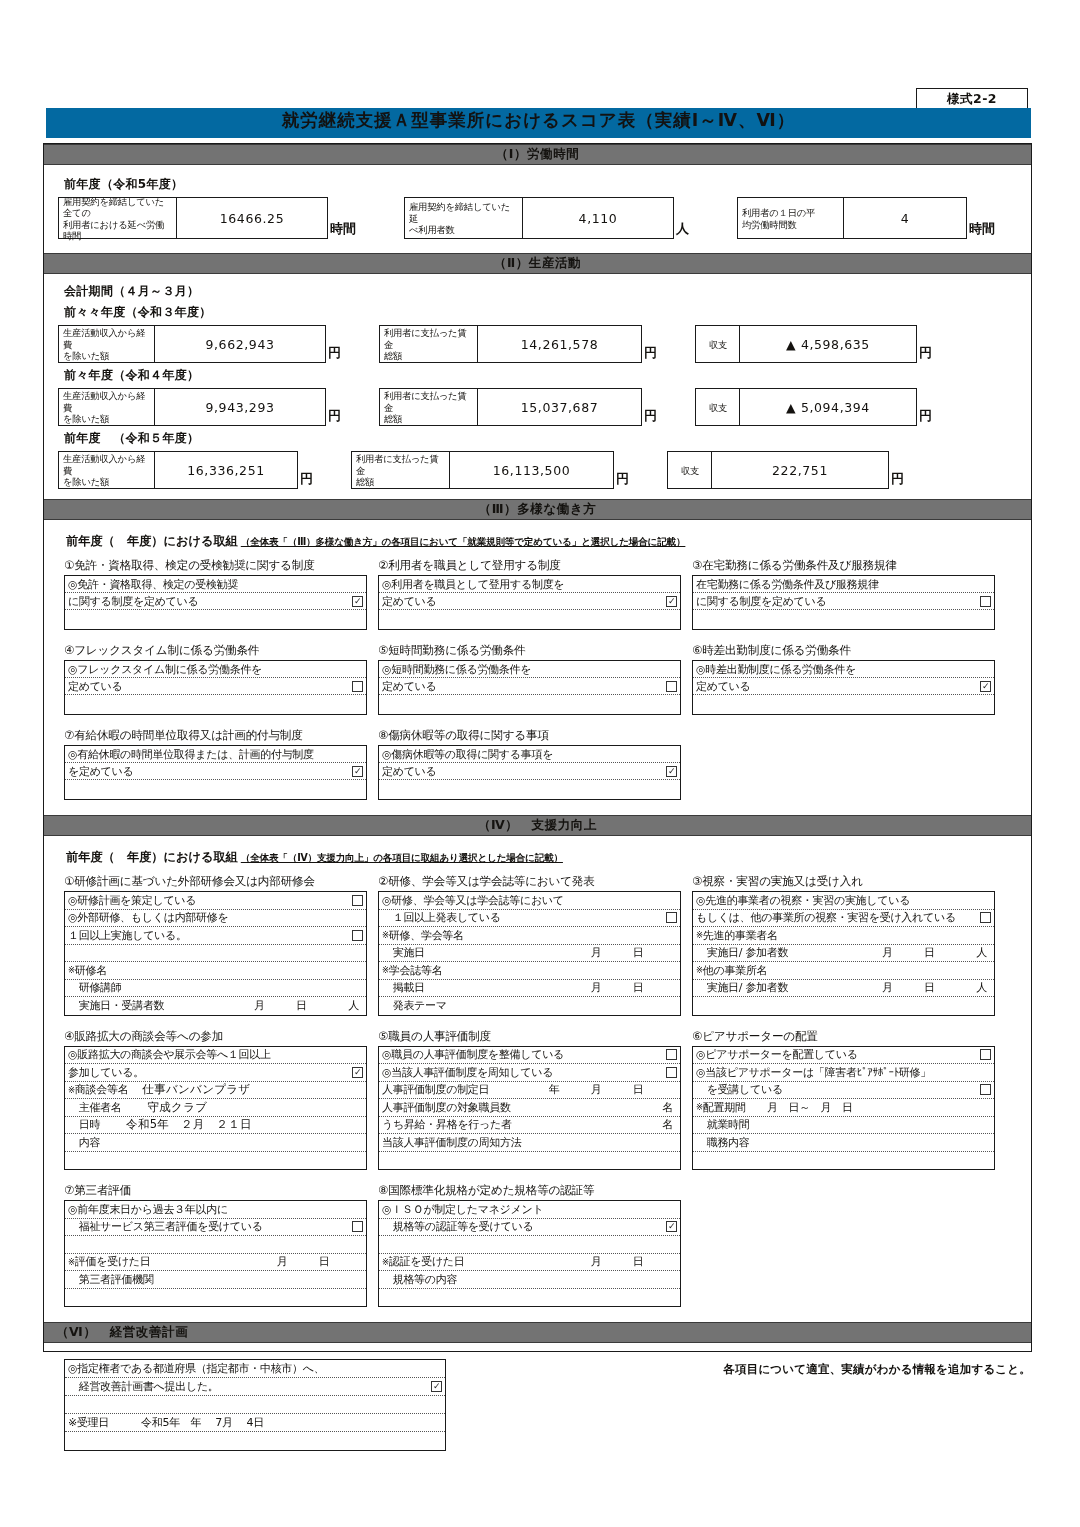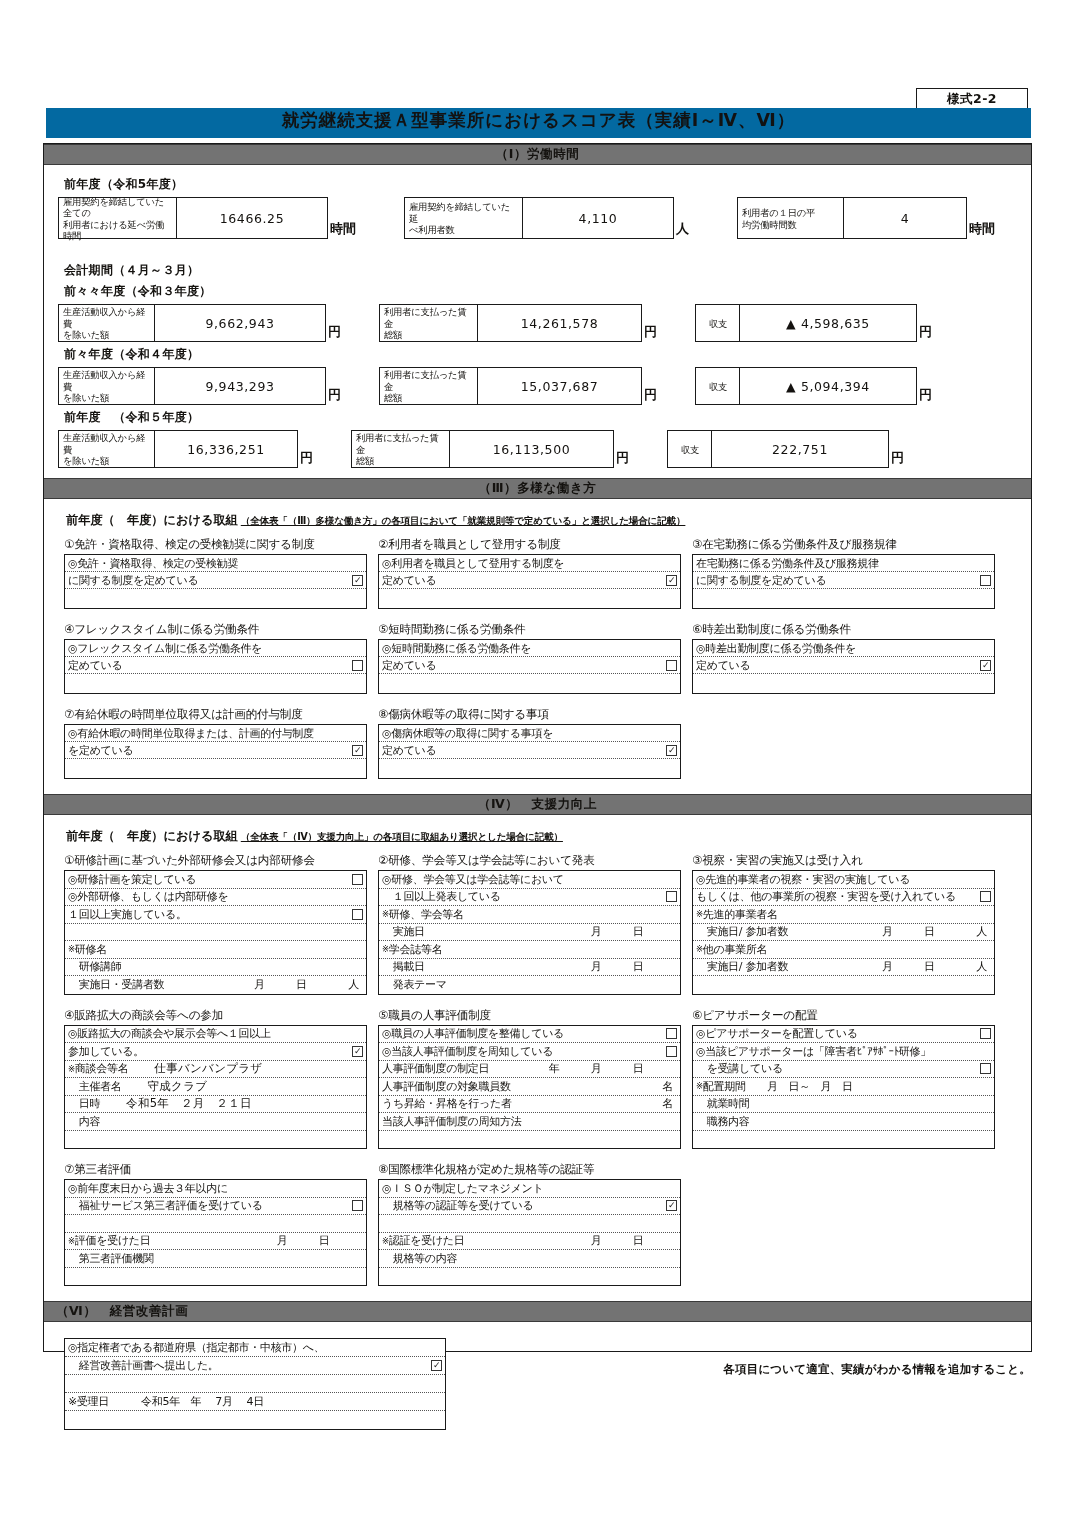--- a/index.html
+++ b/index.html
@@ -128,20 +128,23 @@
         <div style="width:32px;"></div>
         <div class="grp">
           <div class="cap" style="width:106px;height:42px;white-space:pre-line;">利用者の１日の平
 均労働時間数</div>
           <div class="val" style="width:124px;height:42px;">4</div>
           <div class="unit">時間</div>
         </div>
       </div>
     </div>
 
+    <div class="sec-head">
+      <span>（Ⅱ）生産活動</span>
+    </div>
     <div class="sec-body" style="padding-top:5px;padding-bottom:6px;">
       <div class="row-label">会計期間（４月～３月）</div>
 
       <div>
         <div class="row-label" style="margin-top:2px;">前々々年度（令和３年度）</div>
         <div class="numrow">
           <div class="grp">
             <div class="cap" style="width:96px;height:38px;white-space:pre-line;">生産活動収入から経費
 を除いた額</div>
             <div class="val" style="width:172px;height:38px;">9,662,943</div>
@@ -480,21 +483,21 @@
                 <div class="ln" style="height: 17.5px;">
                   <span>◎販路拡大の商談会や展示会等へ１回以上</span>
                 </div>
                 <div class="ln" style="height: 17.5px; gap: 20px;">
                   <span>参加している。</span>
                   <span class="chk">✓</span>
                 </div>
                 <div class="ln" style="height: 17.5px;">
                   <span class="tiny">※</span>
                   <span>商談会等名</span>
-                  <span class="fv" style="margin-left: 26px;">仕事バンバンプラザ</span>
+                  <span class="fv" style="margin-left: 14px;">仕事バンバンプラザ</span>
                 </div>
                 <div class="ln" style="height: 17.5px;">
                   <span>　主催者名</span>
                   <span class="fv" style="margin-left: 26px;">守成クラブ</span>
                 </div>
                 <div class="ln" style="height: 17.5px;">
                   <span>　日時</span>
                   <span class="fv" style="margin-left: 26px;">令和5年　２月　２１日</span>
                 </div>
                 <div class="ln" style="height: 17.5px;">

